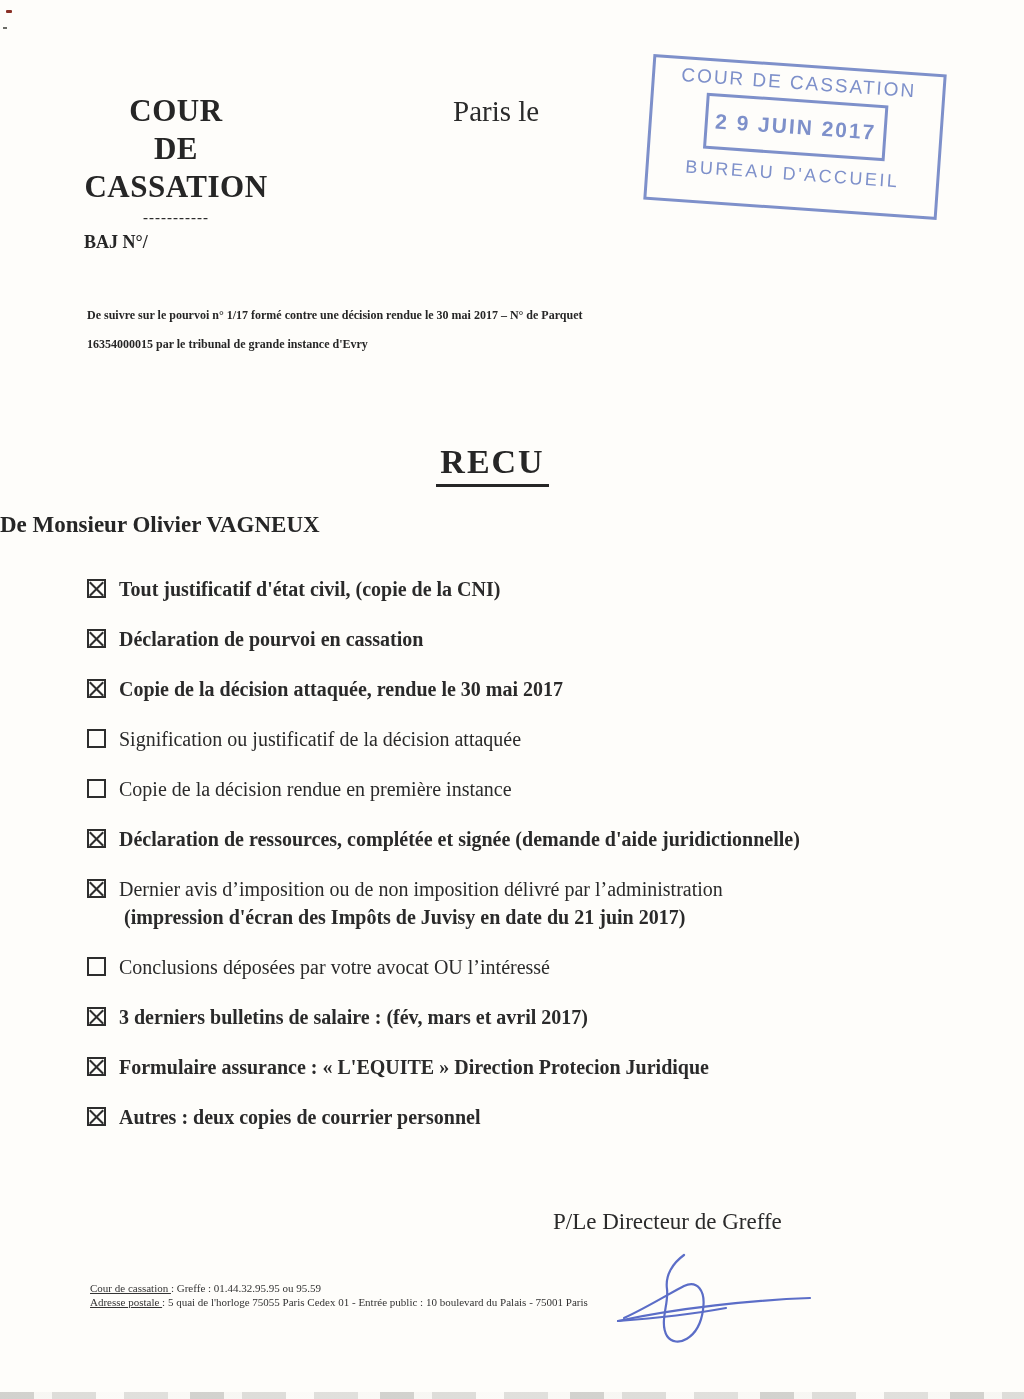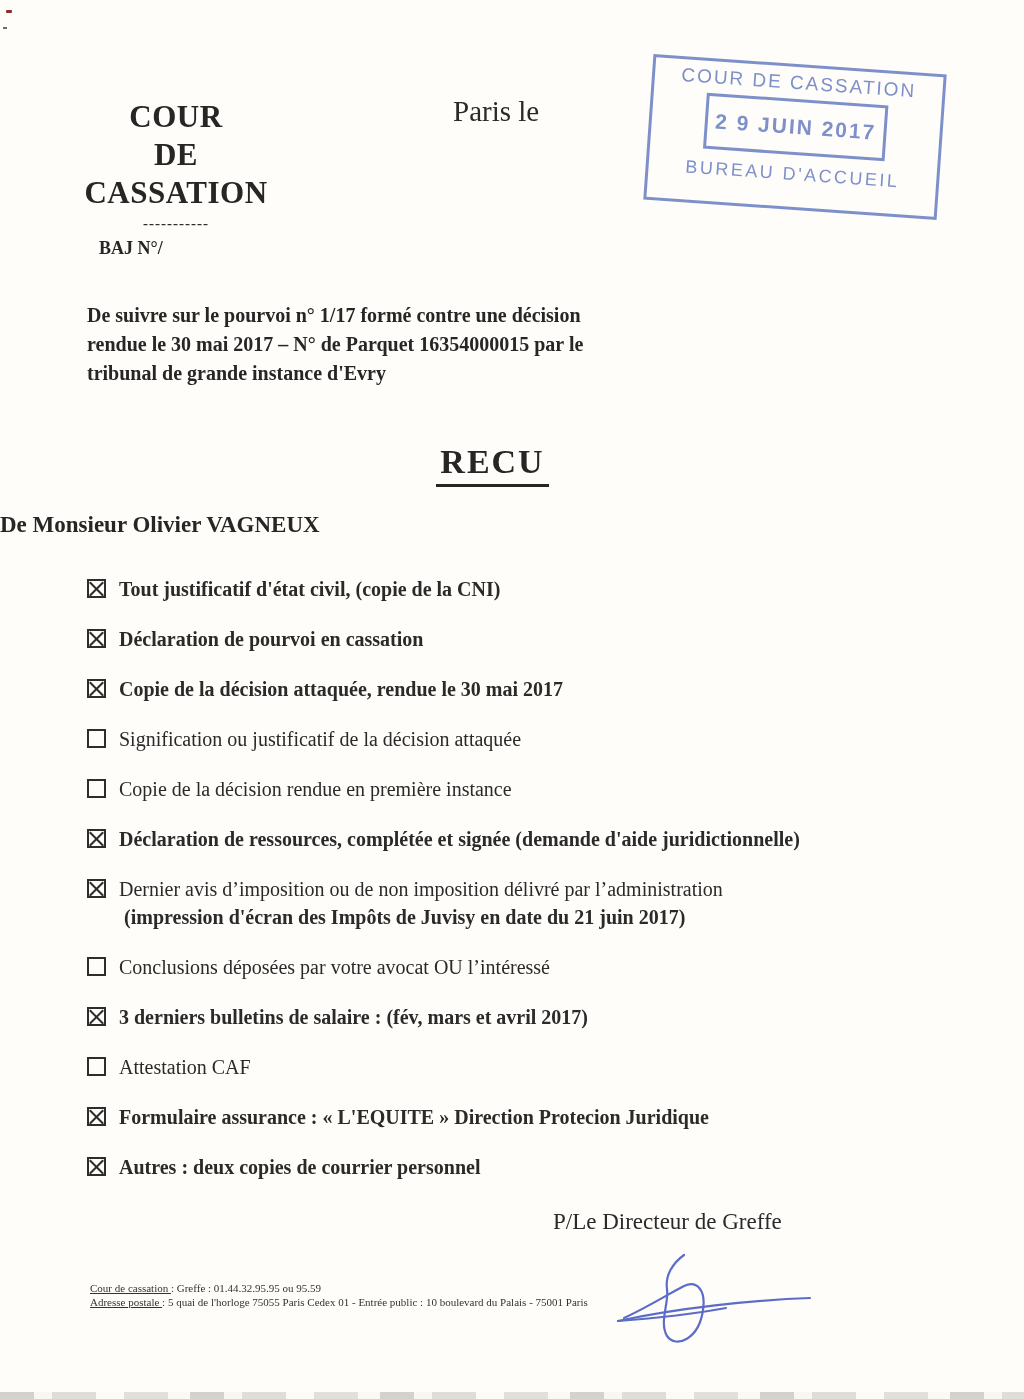--- a/index.html
+++ b/index.html
@@ -3,44 +3,44 @@
 <meta charset="utf-8">
 <style>
   html,body{margin:0;padding:0;}
   body{
     width:1024px;height:1399px;position:relative;overflow:hidden;
     background:#fefdfa;color:#242424;
     font-family:"Liberation Serif", serif;
   }
   .abs{position:absolute;}
   
-  .letterhead{left:72px;top:98px;width:208px;text-align:center;}
+  .letterhead{left:72px;top:92px;width:208px;text-align:center;}
   .lh-line{font-weight:bold;font-size:31px;line-height:38px;letter-spacing:.5px;color:#262626;}
   .lh-sep{font-weight:bold;font-size:15px;line-height:18px;letter-spacing:1px;color:#2c2c2c;margin-top:2px;}
-  .lh-baj{text-align:left;font-weight:bold;font-size:18px;margin:6px 0 0 27px;color:#262626;}
+  .lh-baj{text-align:left;font-weight:bold;font-size:18px;margin:6px 0 0 12px;color:#262626;}
   
   .paris{left:453px;top:95px;font-size:29px;color:#2a2a2a;}
   
   .stamp{
     left:648px;top:64px;width:288px;height:140px;
     border:3px solid var(--stamp-ink,#6d82c4);
     transform:rotate(4deg);transform-origin:50% 50%;
     color:var(--stamp-ink,#6d82c4);
     font-family:"Liberation Sans", sans-serif;
     text-align:center;opacity:.88;
   }
   .stamp-top{margin-top:5px;font-size:19px;letter-spacing:2px;white-space:nowrap;}
   .stamp-date-box{
     width:176px;height:50px;border:3px solid var(--stamp-ink,#6d82c4);
     margin:5px auto 0;display:flex;align-items:center;justify-content:center;
     font-size:21px;letter-spacing:2px;font-weight:bold;white-space:nowrap;
   }
   .stamp-bottom{margin-top:9px;font-size:18px;letter-spacing:2.5px;white-space:nowrap;}
   
-  .case-par{left:87px;top:301px;width:516px;font-weight:bold;font-size:20px;line-height:29px;color:#262626;}
+  .case-par{left:87px;top:301px;width:516px;font-weight:bold;font-size:12px;line-height:29px;color:#262626;}
   
   .title-wrap{left:0;top:443px;width:985px;text-align:center;}
   .title{
     display:inline-block;font-size:34px;font-weight:bold;letter-spacing:2px;
     border-bottom:3px solid #262626;padding:0 4px 3px;color:#262626;
   }
   .subtitle-wrap{left:0;top:512px;width:980px;}
   .subtitle{font-size:23px;font-weight:bold;color:#262626;}
   
   .checklist{left:87px;top:556px;width:890px;}
@@ -147,24 +147,20 @@
   <div class="row">
     <span class="box"></span>
     <span class="txt"><span class="line1">Conclusions déposées par votre avocat  OU  l’intéressé</span></span>
   </div>
 
   <div class="row">
     <span class="box checked"></span>
     <span class="txt"><span class="line1 b">3 derniers bulletins de salaire : (fév, mars et avril 2017)</span></span>
   </div>
 
-  <div class="row">
-    <span class="box"></span>
-    <span class="txt"><span class="line1">Attestation CAF</span></span>
-  </div>
 
   <div class="row">
     <span class="box checked"></span>
     <span class="txt"><span class="line1 b">Formulaire assurance : « L'EQUITE » Direction Protecion Juridique</span></span>
   </div>
 
   <div class="row">
     <span class="box checked"></span>
     <span class="txt"><span class="line1 b">Autres : deux copies de courrier personnel</span></span>
   </div>

